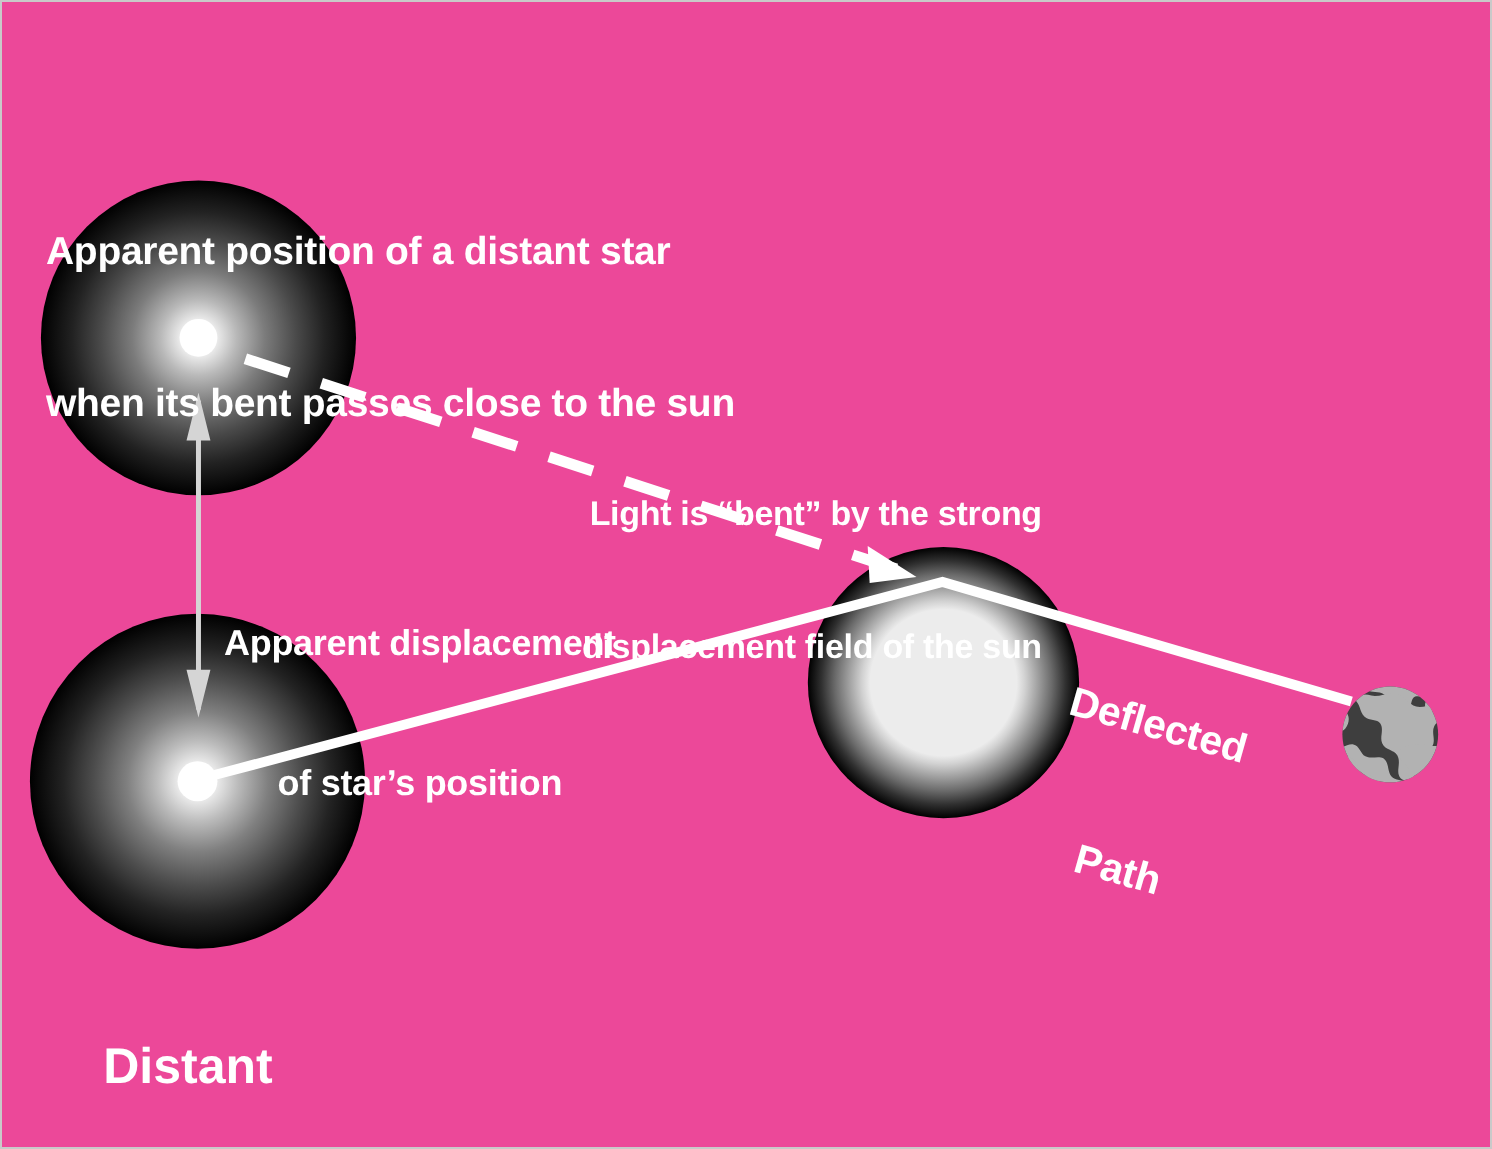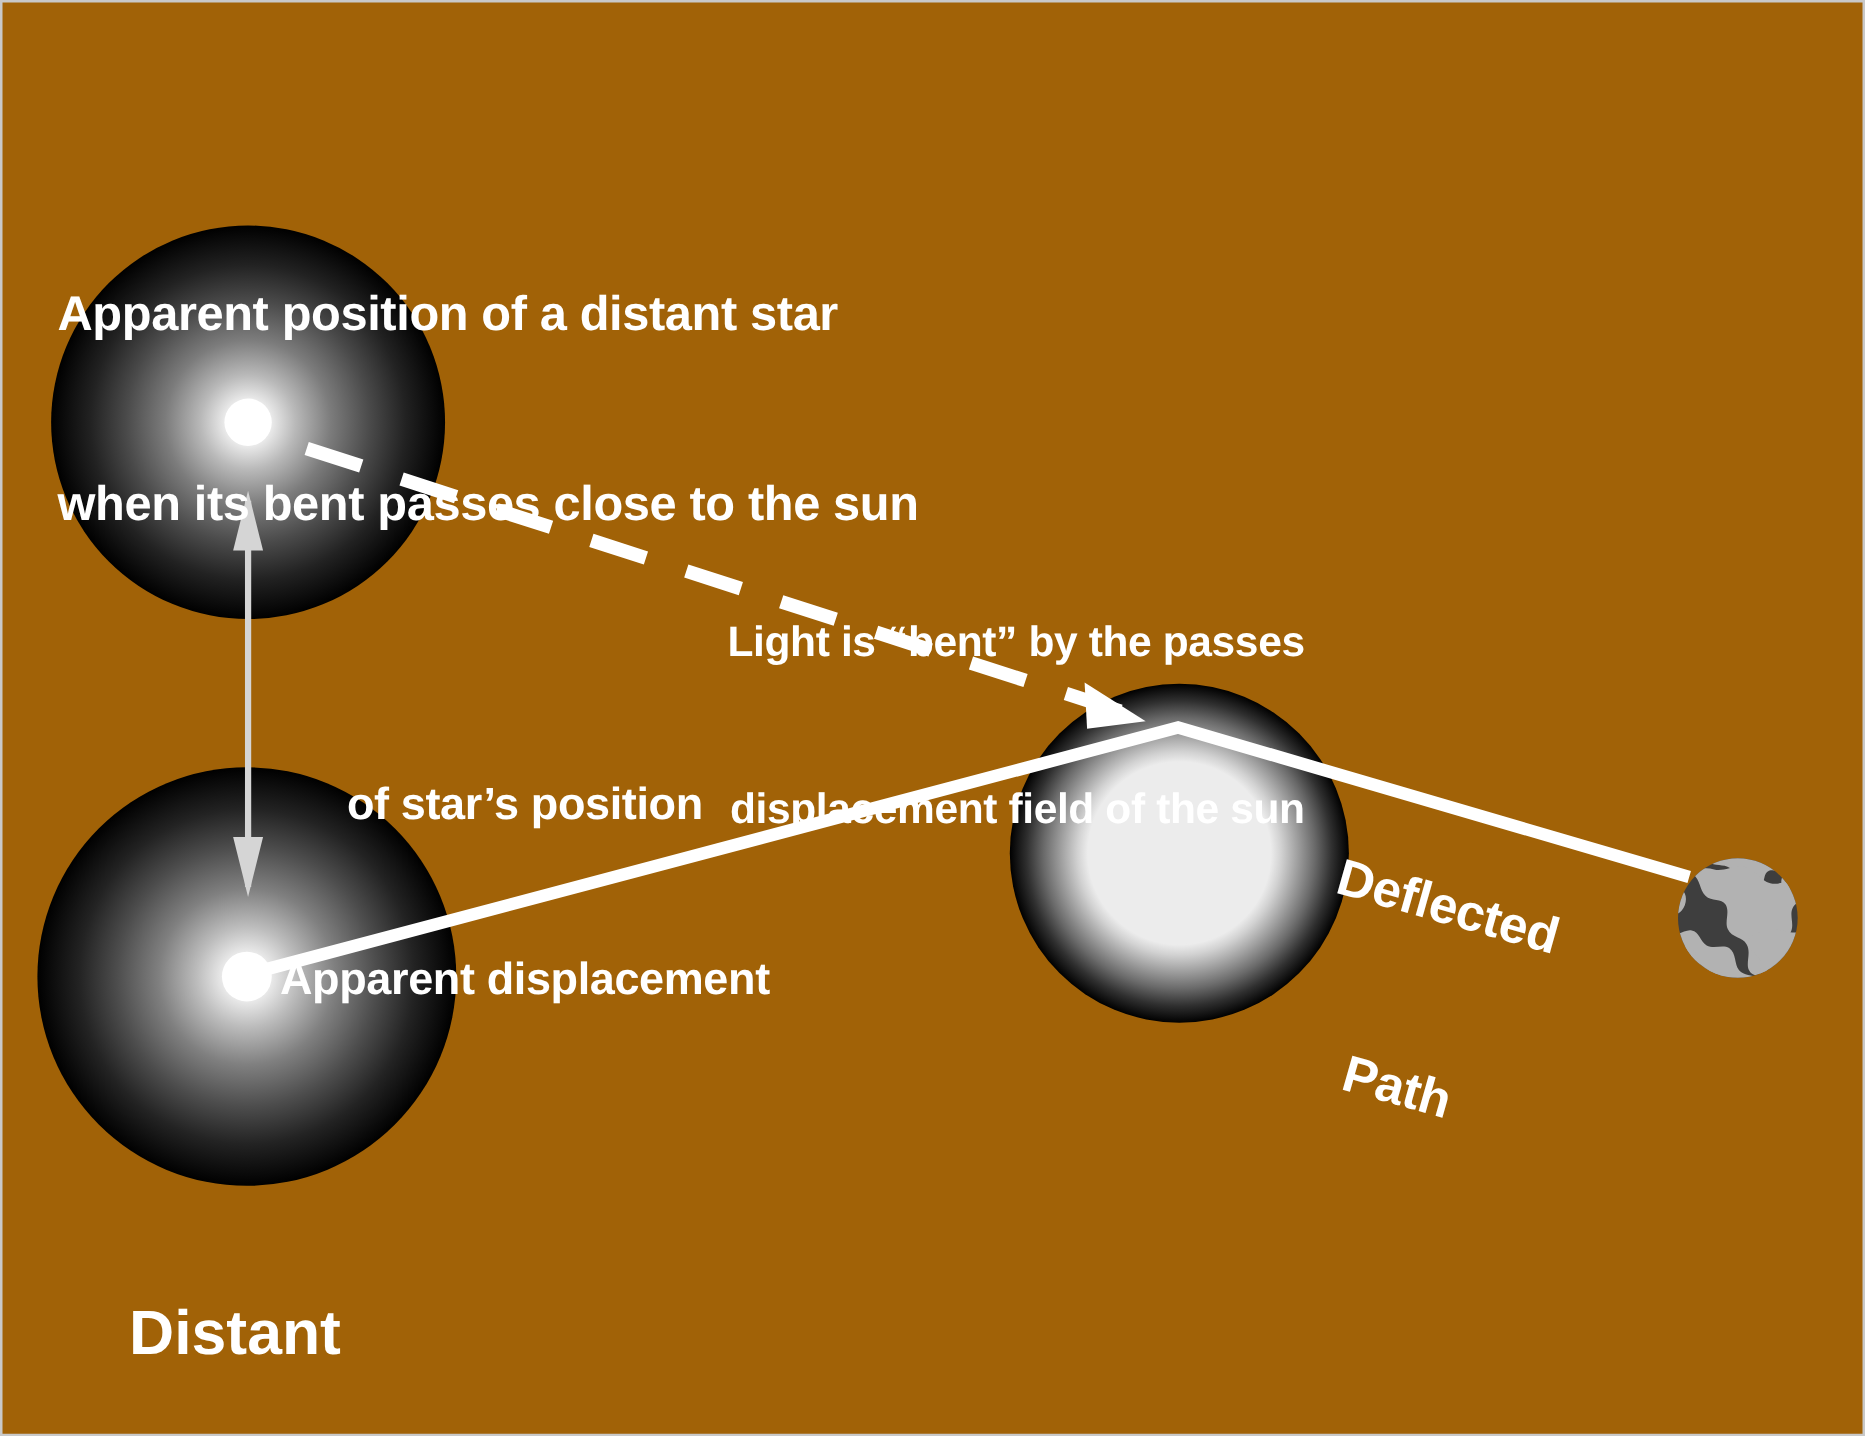--- a/index.html
+++ b/index.html
@@ -4,21 +4,21 @@
 <style>
   html, body {
     margin: 0;
     padding: 0;
     background: #5a5a5a;
   }
   #stage {
     position: relative;
     width: 1492px;
     height: 1149px;
-    background: #a16207;
+    background: #ec4899;
     box-sizing: border-box;
     border: 2px solid #c9c9c9;
     overflow: hidden;
     font-family: "Liberation Sans", sans-serif;
   }
   #scene {
     position: absolute;
     inset: 0;
     width: 100%;
     height: 100%;
@@ -174,27 +174,27 @@
       <polygon points="197,718 209,670 185,670"></polygon>
     </g>
   </svg>
 
   <div class="label" id="label-apparent-position">
     <div>Apparent position of a distant star</div>
     <div>when its bent passes close to the sun</div>
   </div>
 
   <div class="label" id="label-light-bent">
-    <div>Light is “bent” by the passes</div>
+    <div>Light is “bent” by the strong</div>
     <div>displacement field of the sun</div>
   </div>
 
   <div class="label" id="label-apparent-displacement">
+    <div>Apparent displacement</div>
     <div>of star’s position</div>
-    <div>Apparent displacement</div>
   </div>
 
   <div class="label" id="label-distant-star">
     <div>Distant</div>
     
   </div>
 
   <div class="label" id="label-deflected-path">
     <div>Deflected</div>
     <div>Path</div>

